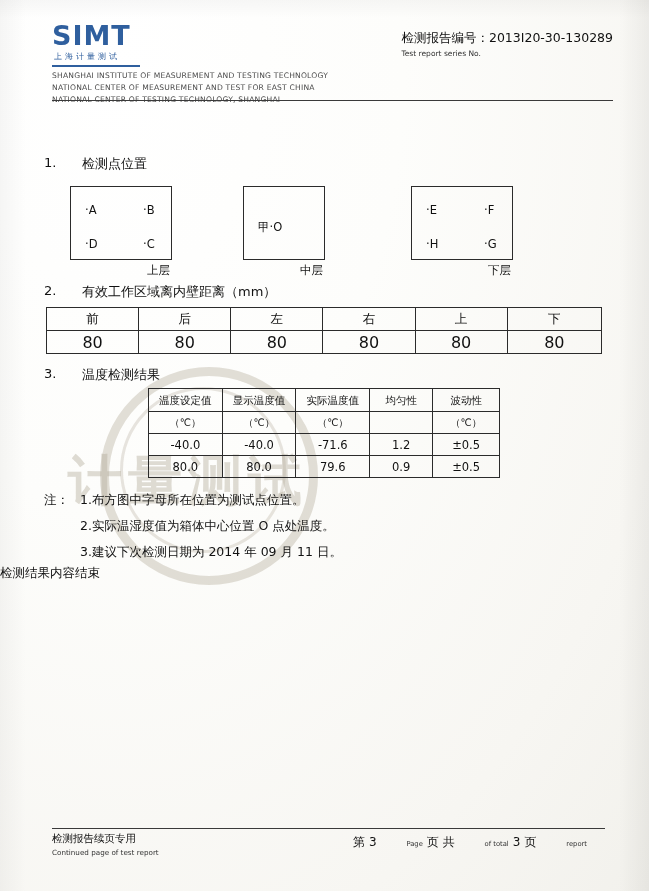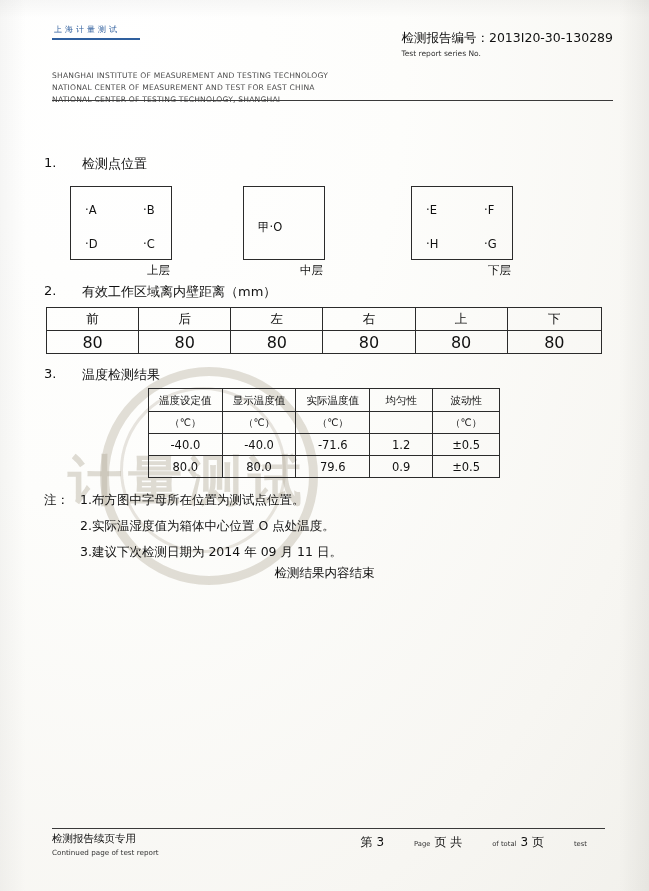--- a/index.html
+++ b/index.html
@@ -231,21 +231,21 @@
     line-height: 26px;
   }
   .notes .nlabel { position: absolute; left: 0; top: 0; }
   .notes .nlist { margin-left: 36px; }
   .notes .nline { white-space: nowrap; }
   .end-line {
     position: absolute;
     left: 0;
     top: 565px;
     width: 649px;
-    text-align: center;
+    text-align: left;
     font-size: 12.5px;
     color: #111;
     z-index: 3;
   }
 
   
   .footer-rule {
     position: absolute;
     left: 52px;
     right: 44px;
@@ -283,20 +283,21 @@
   <div class="content">
 
     <div class="watermark">
       <div class="wm-ring"></div>
       <div class="wm-ring2"></div>
       <div class="wm-text l1">计量测试</div>
     </div>
 
     <div class="header">
       <div class="logo-block">
+        <div class="logo-simt">SIMT</div>
         <div class="logo-cn">上海计量测试</div>
         <div class="logo-underline"></div>
       </div>
       <div class="report-no">
         <div class="rn-line">
           <span>检测报告编号：</span><span>2013I20-30-130289</span>
         </div>
         <div class="rn-sub">Test report series No.</div>
       </div>
       <div class="org-lines">
@@ -425,20 +426,20 @@
           </span>
           <span class="pg-cell">
             <span class="top">页 共</span>
             <span class="bot">of total</span>
           </span>
           <span class="pg-cell">
             <span class="top">3</span>
           </span>
           <span class="pg-cell">
             <span class="top">页</span>
-            <span class="bot">test</span>
+            <span class="bot">report</span>
           </span>
         </div>
       </div>
     </div>
 
   </div>
 </div>
 
 </body></html>

